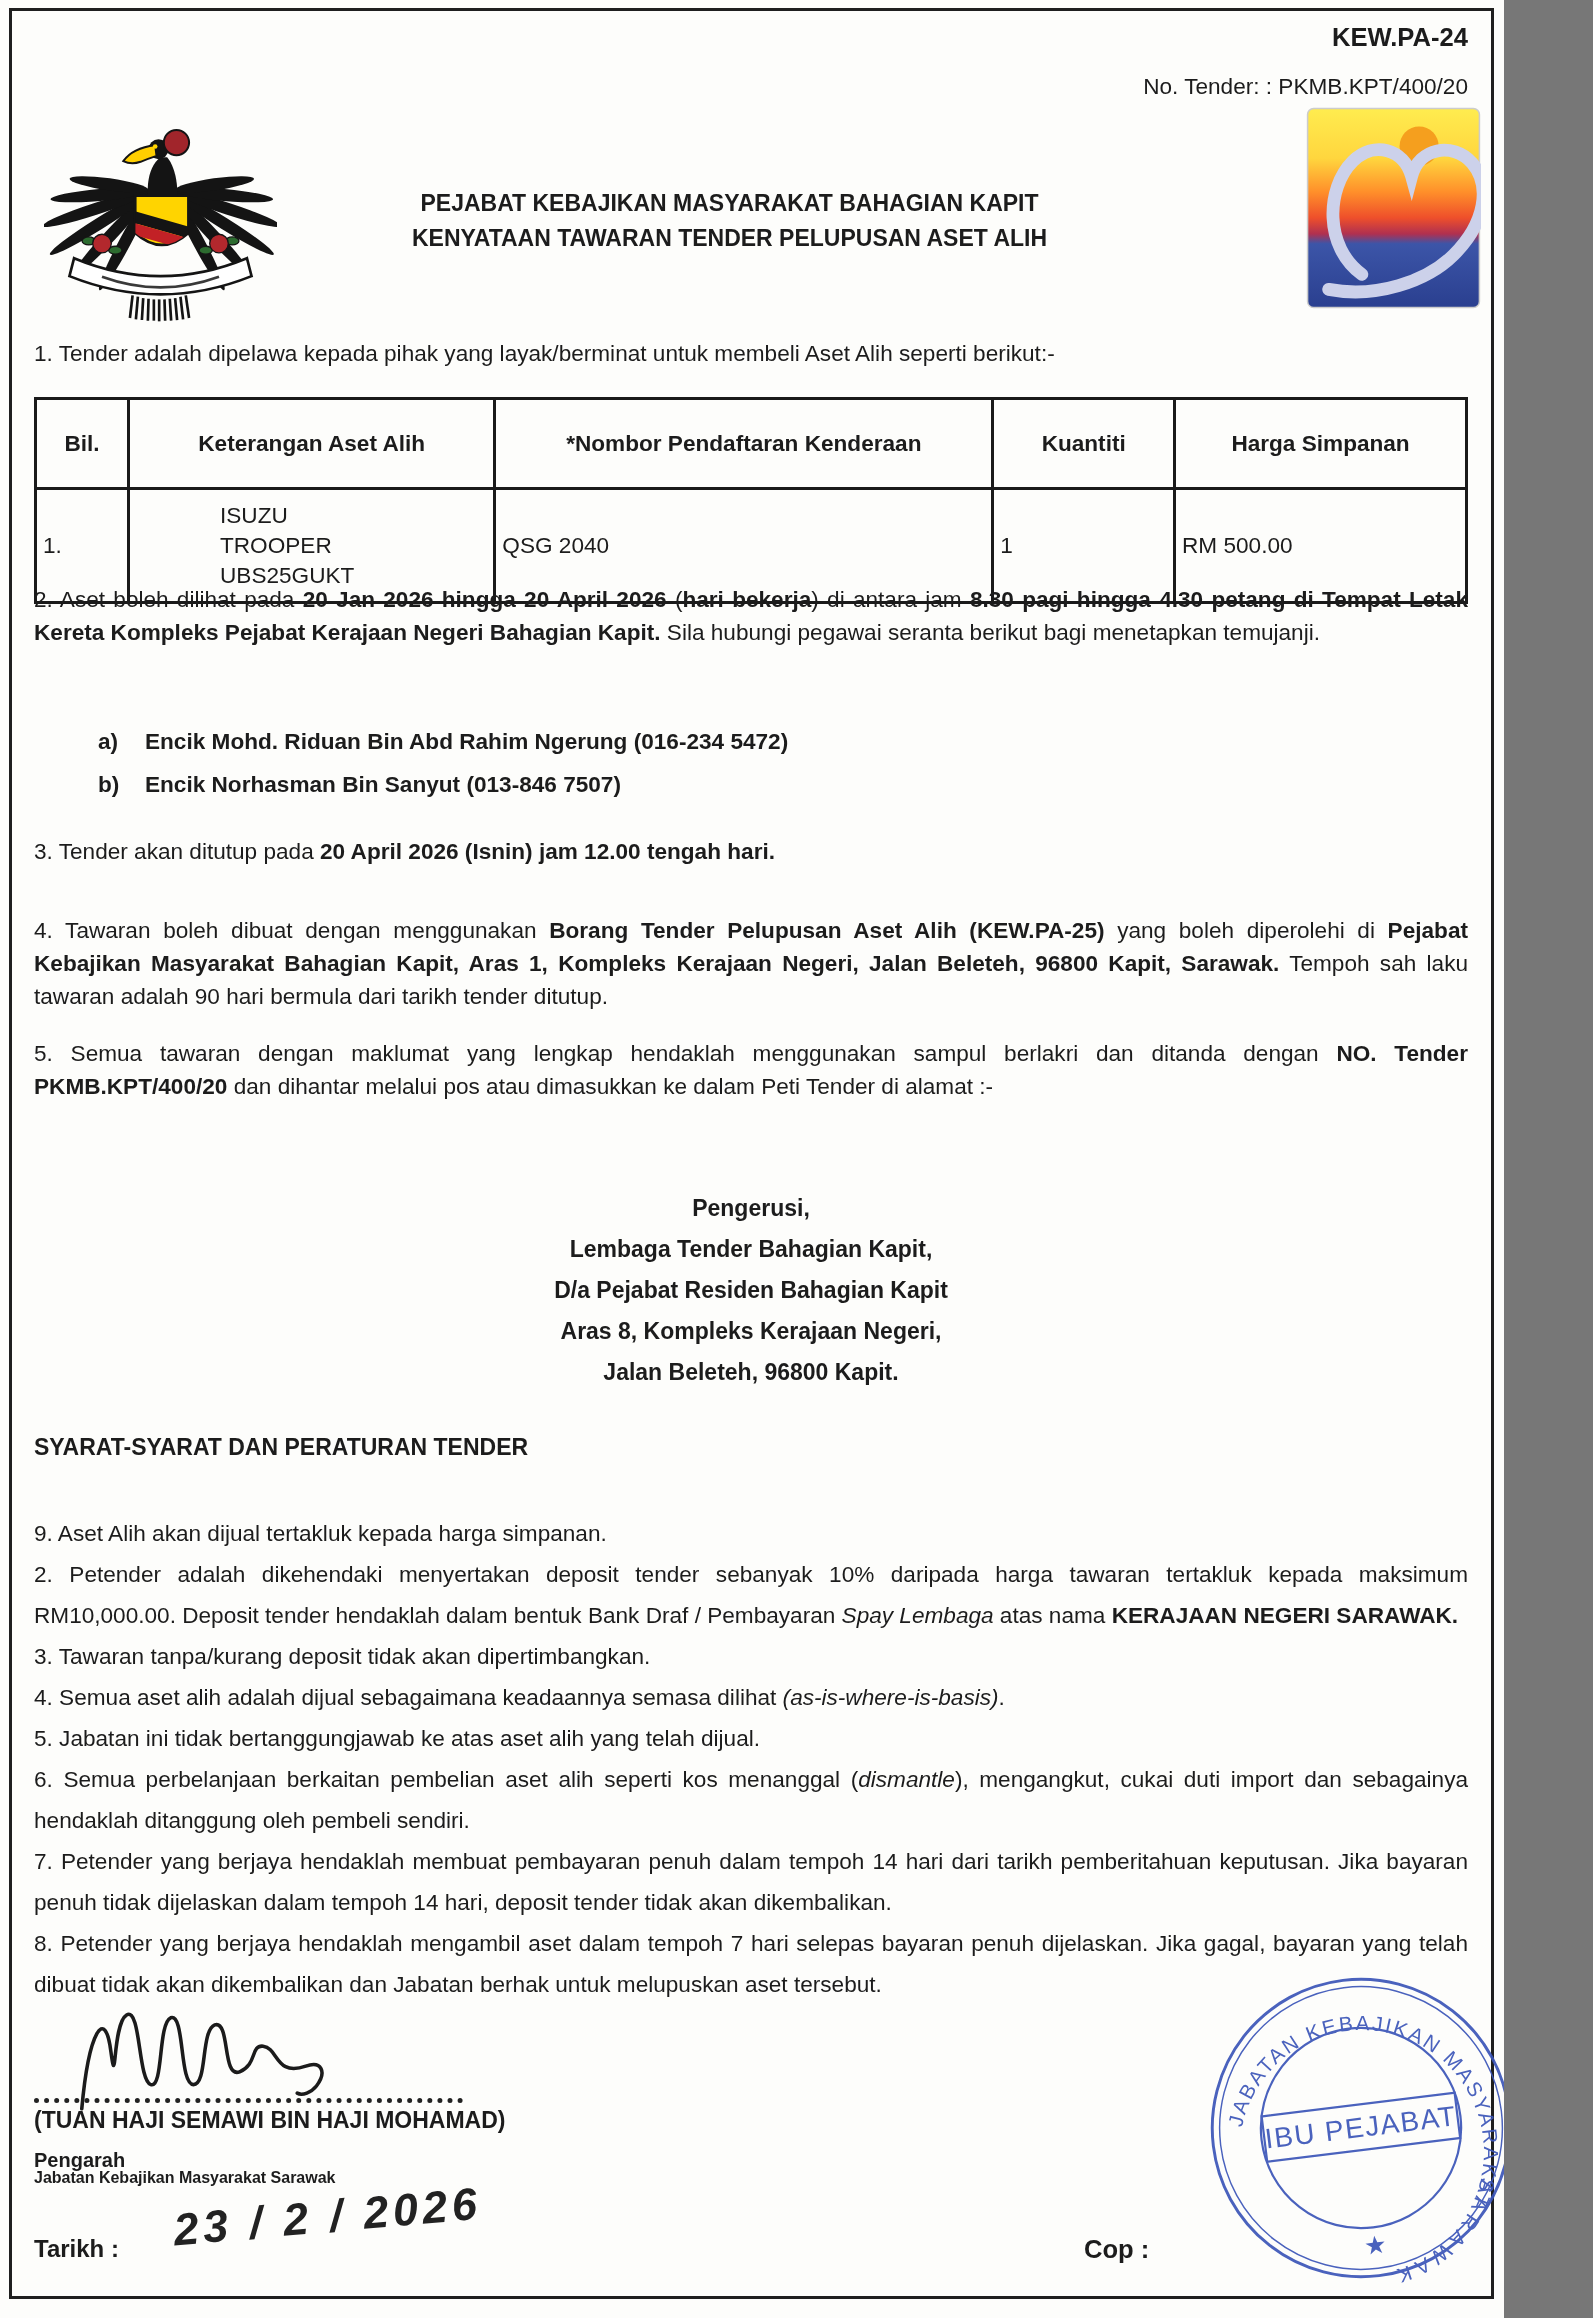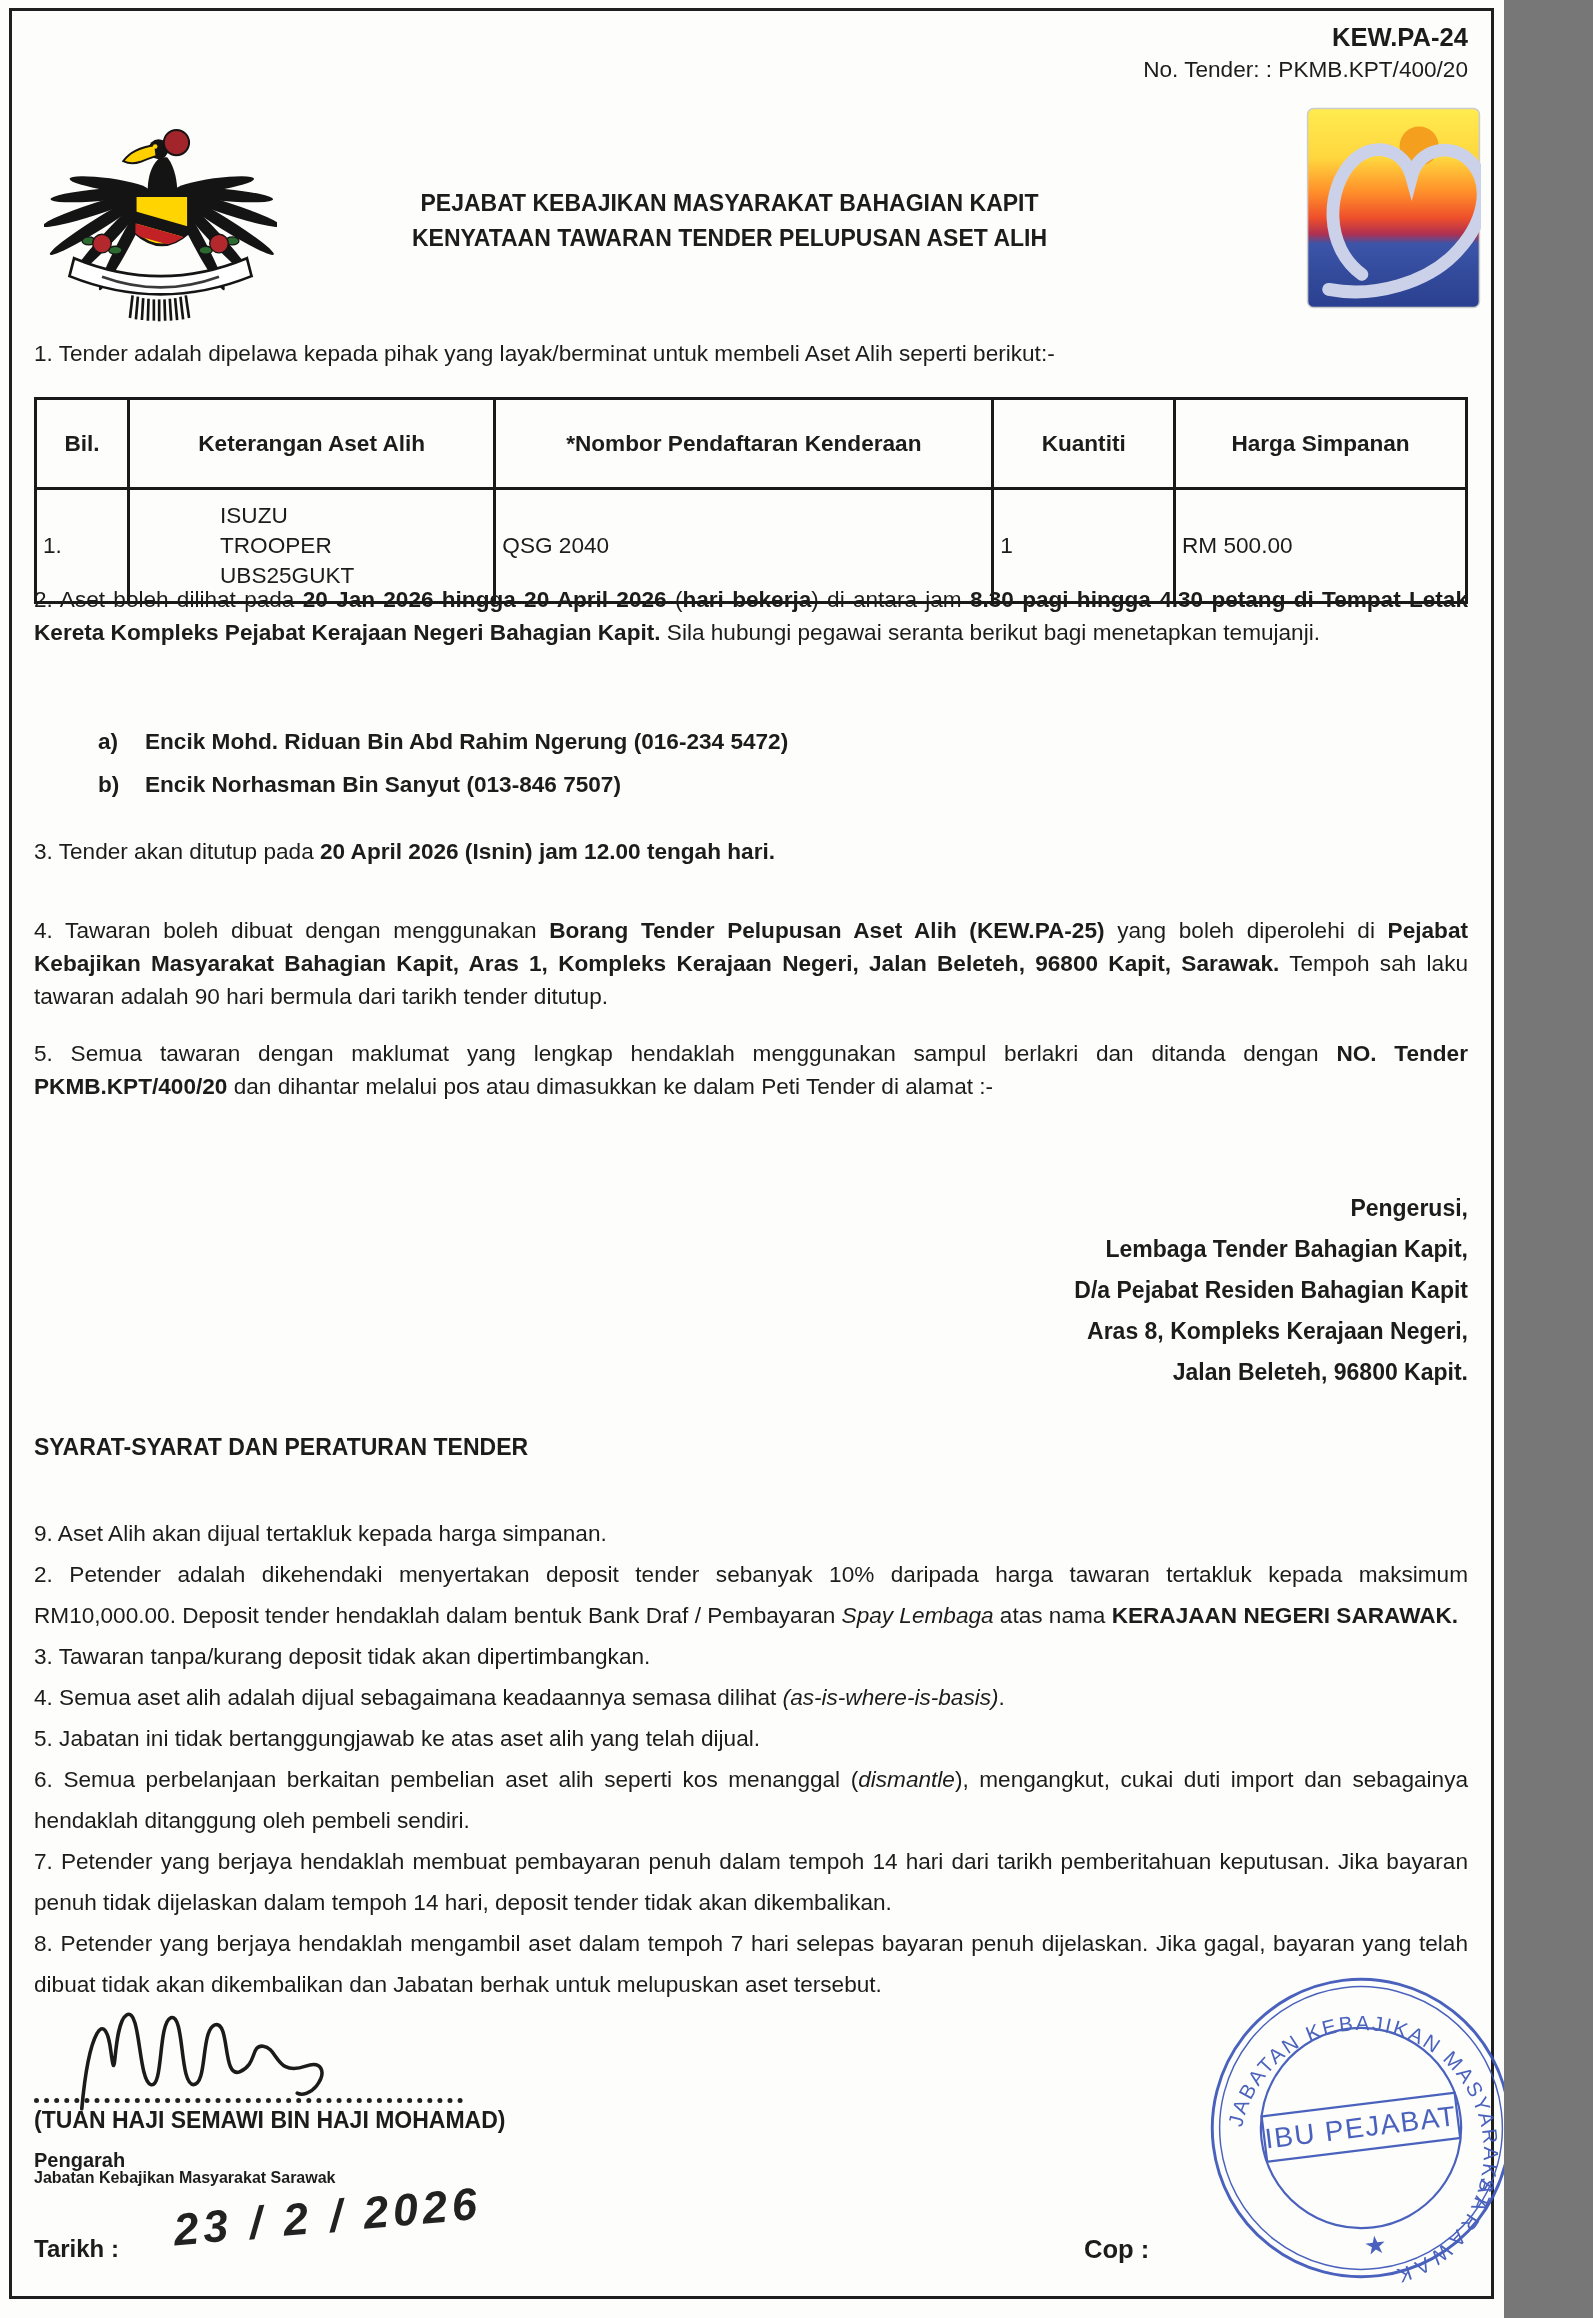--- a/index.html
+++ b/index.html
@@ -7,32 +7,32 @@
         font-family:"Liberation Sans",sans-serif;color:#1c1c1c;}
   .page-border{position:absolute;left:9px;top:7.5px;right:10.5px;bottom:19.6px;border:3.8px solid #1f1f1f;pointer-events:none;}
   .sec{position:absolute;left:34px;right:36px;}
   .b{font-weight:bold;}
   .i{font-style:italic;}
   .right{text-align:right;}
   .just{text-align:justify;}
   .body-text{font-size:22.6px;line-height:33px;}
   .cond-text{font-size:22.6px;line-height:41px;}
   #hdr-code{font-size:25.6px;font-weight:bold;}
-  #hdr-tender{font-size:22.6px;margin-top:5px;}
+  #hdr-tender{font-size:22.6px;margin-top:22px;}
   #title{top:175px;left:248px;right:293px;text-align:center;font-weight:bold;font-size:23px;line-height:35px;margin-top:11px;}
   #crest{position:absolute;left:44px;top:96px;}
   #jkm-logo{position:absolute;right:22.6px;top:107px;}
   table.assets{border-collapse:collapse;width:100%;table-layout:fixed;}
   table.assets th,table.assets td{border:3px solid #1a1a1a;vertical-align:middle;
         font-size:22.6px;padding:7.5px 6px;}
   table.assets th{font-weight:bold;height:72px;line-height:29px;}
   table.assets td{height:96px;line-height:30px;}
   .contact-row{display:flex;margin-left:64px;font-weight:bold;font-size:22.6px;line-height:35px;}
   .contact-row .lbl{width:47px;}
-  #address{font-weight:bold;font-size:23px;line-height:41px;text-align:right;}
+  #address{font-weight:bold;font-size:23px;line-height:41px;text-align:center;}
   #syarat-h{font-weight:bold;font-size:23px;}
   .cond{margin:0;}
   #sign-sec{top:1987px;height:325px;}
   #sig-svg{position:absolute;left:34px;top:7.5px;}
   #dotline{position:absolute;left:0;top:111px;width:429px;border-bottom:5.3px dotted #222;}
   #sig-name{position:absolute;left:0;top:120px;font-weight:bold;font-size:23px;}
   #sig-title{position:absolute;left:0;top:162px;font-weight:bold;font-size:20px;}
   #sig-dept{position:absolute;left:0;top:182px;font-weight:bold;font-size:16px;}
   #tarikh-row{position:absolute;left:0;top:248px;font-weight:bold;font-size:24px;}
   #tarikh-hand{position:absolute;left:139px;top:-44px;font-size:45px;font-style:italic;

